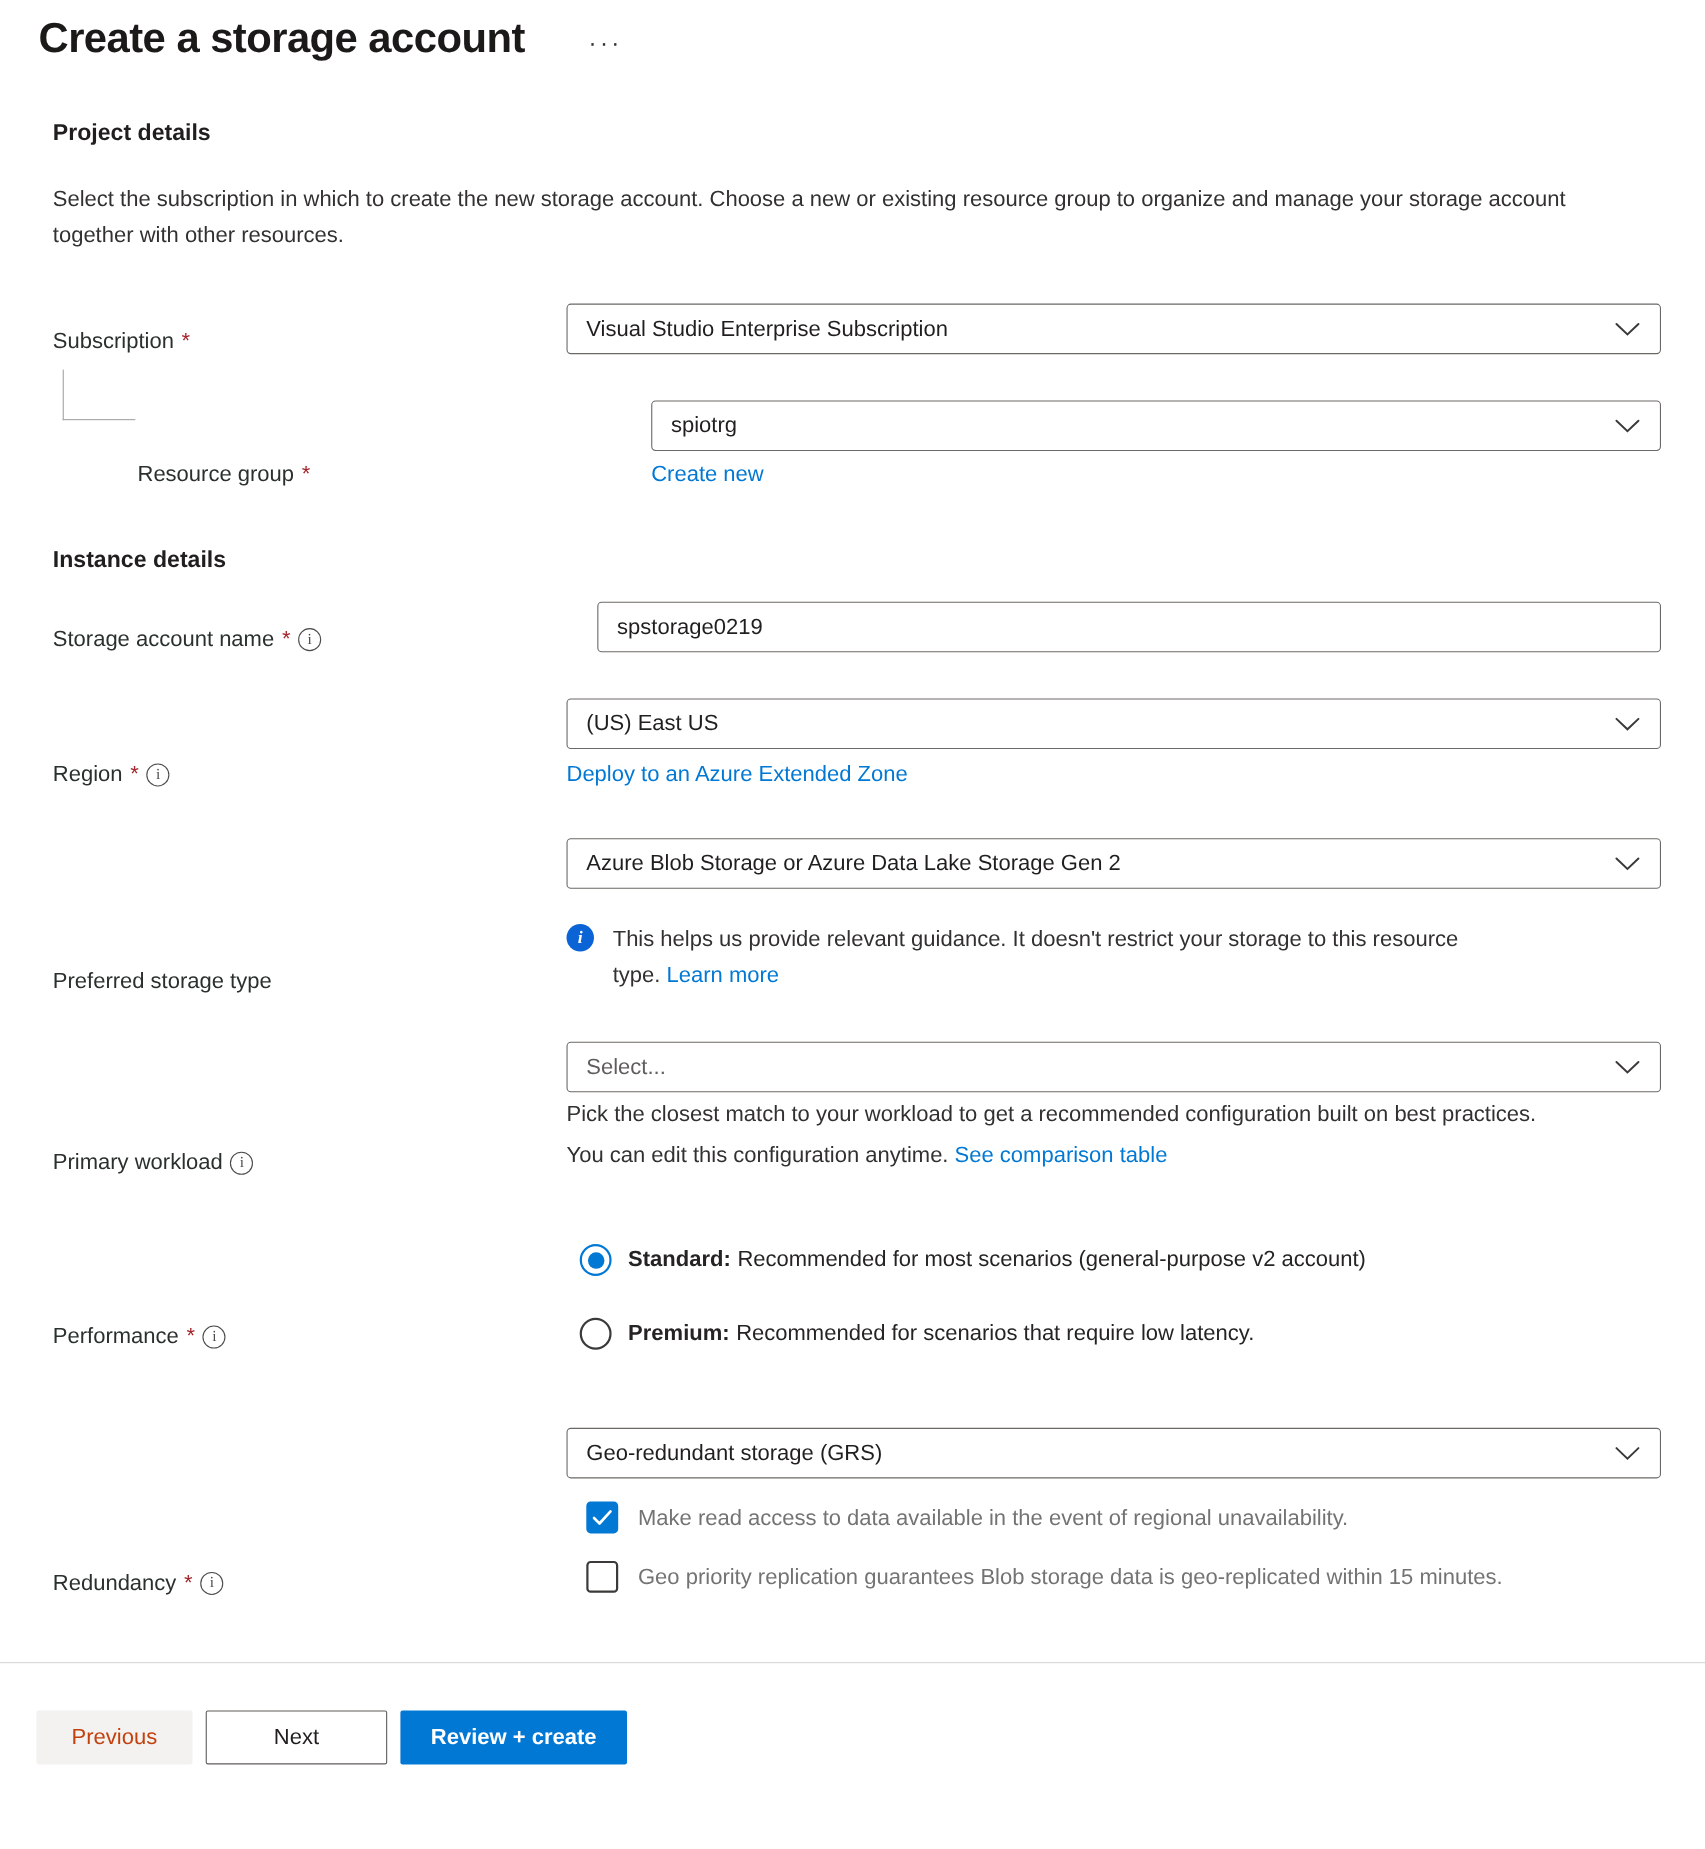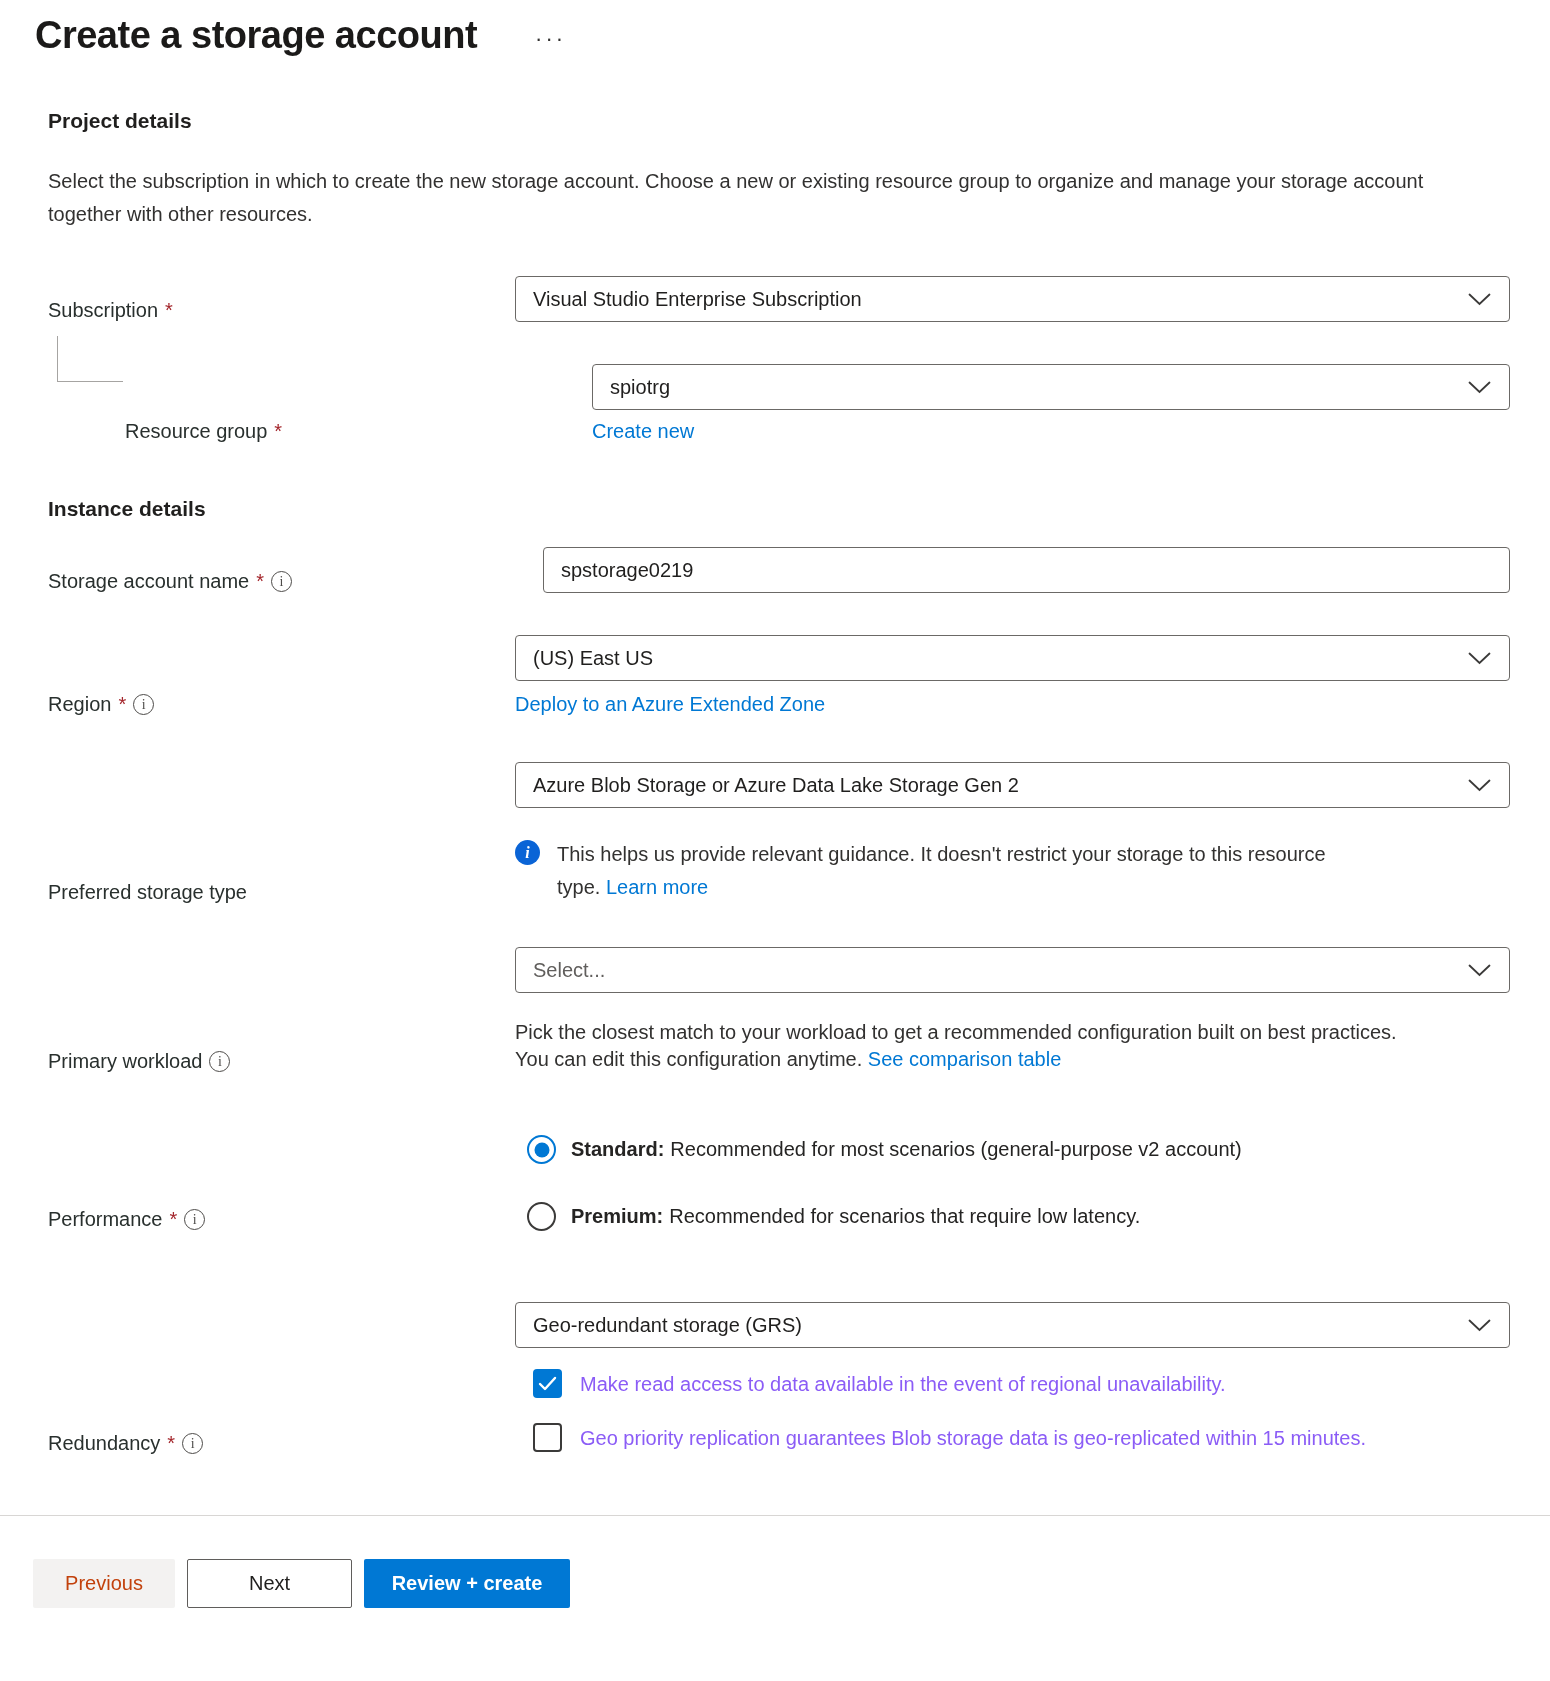--- a/index.html
+++ b/index.html
@@ -78,21 +78,21 @@
     font-size: 20px; line-height: 33px; color: #323130; max-width: 800px;
   }
   .info-circle-icon {
     width: 21px; height: 21px; border-radius: 50%; border: 1.4px solid #4d4b49;
     color: #4d4b49; font-size: 14px; display: inline-flex; align-items: center;
     justify-content: center; flex-shrink: 0; cursor: pointer;
     font-family: "Liberation Serif", serif;
   }
   .row-workload { margin-top: 43px; }
   .workload-helper {
-    margin-top: 26px; font-size: 20px; line-height: 27px; color: #323130; max-width: 900px;
+    margin-top: 2px; font-size: 20px; line-height: 37px; color: #323130; max-width: 900px;
   }
   .row-performance { margin-top: 62px; }
   .performance-label { padding-top: 13px; }
   .radio-option { display: flex; align-items: flex-start; gap: 15px; padding-left: 12px; cursor: pointer; }
   .radio-option + .radio-option { margin-top: 38px; }
   .radio-outer {
     width: 29px; height: 29px; border-radius: 50%; background: #fff; flex-shrink: 0;
     border: 2px solid #3b3a39; position: relative; margin-top: 0px;
   }
   .radio-outer.selected { border-color: #0078d4; }
@@ -106,21 +106,21 @@
   .row-redundancy { margin-top: 71px; }
   .checkbox-row { display: flex; align-items: flex-start; gap: 18px; padding-left: 18px; cursor: pointer; }
   .checkbox-first { margin-top: 20px; }
   .checkbox-row + .checkbox-row { margin-top: 21px; }
   .checkbox-box {
     width: 29px; height: 29px; border-radius: 4px; flex-shrink: 0; margin-top: 1px;
     display: flex; align-items: center; justify-content: center;
   }
   .checkbox-box.checked { background: #0078d4; }
   .checkbox-box.unchecked { background: #fff; border: 2px solid #3b3a39; }
-  .checkbox-label { font-size: 20px; line-height: 33px; color: #8b5cf6; max-width: 845px; }
+  .checkbox-label { font-size: 20px; line-height: 33px; color: #737373; max-width: 845px; }
   .footer-divider {
     margin-top: 60px; border: none; border-top: 1.5px solid #d8d6d4; width: 100%;
   }
   .footer-buttons {
     margin: 43px 0 0 33px; display: flex; align-items: center; gap: 12px;
   }
   .btn {
     height: 49px; font-size: 20px; font-family: "Liberation Sans", sans-serif;
     border-radius: 2px; cursor: pointer; border: none;
     display: inline-flex; align-items: center; justify-content: center;

